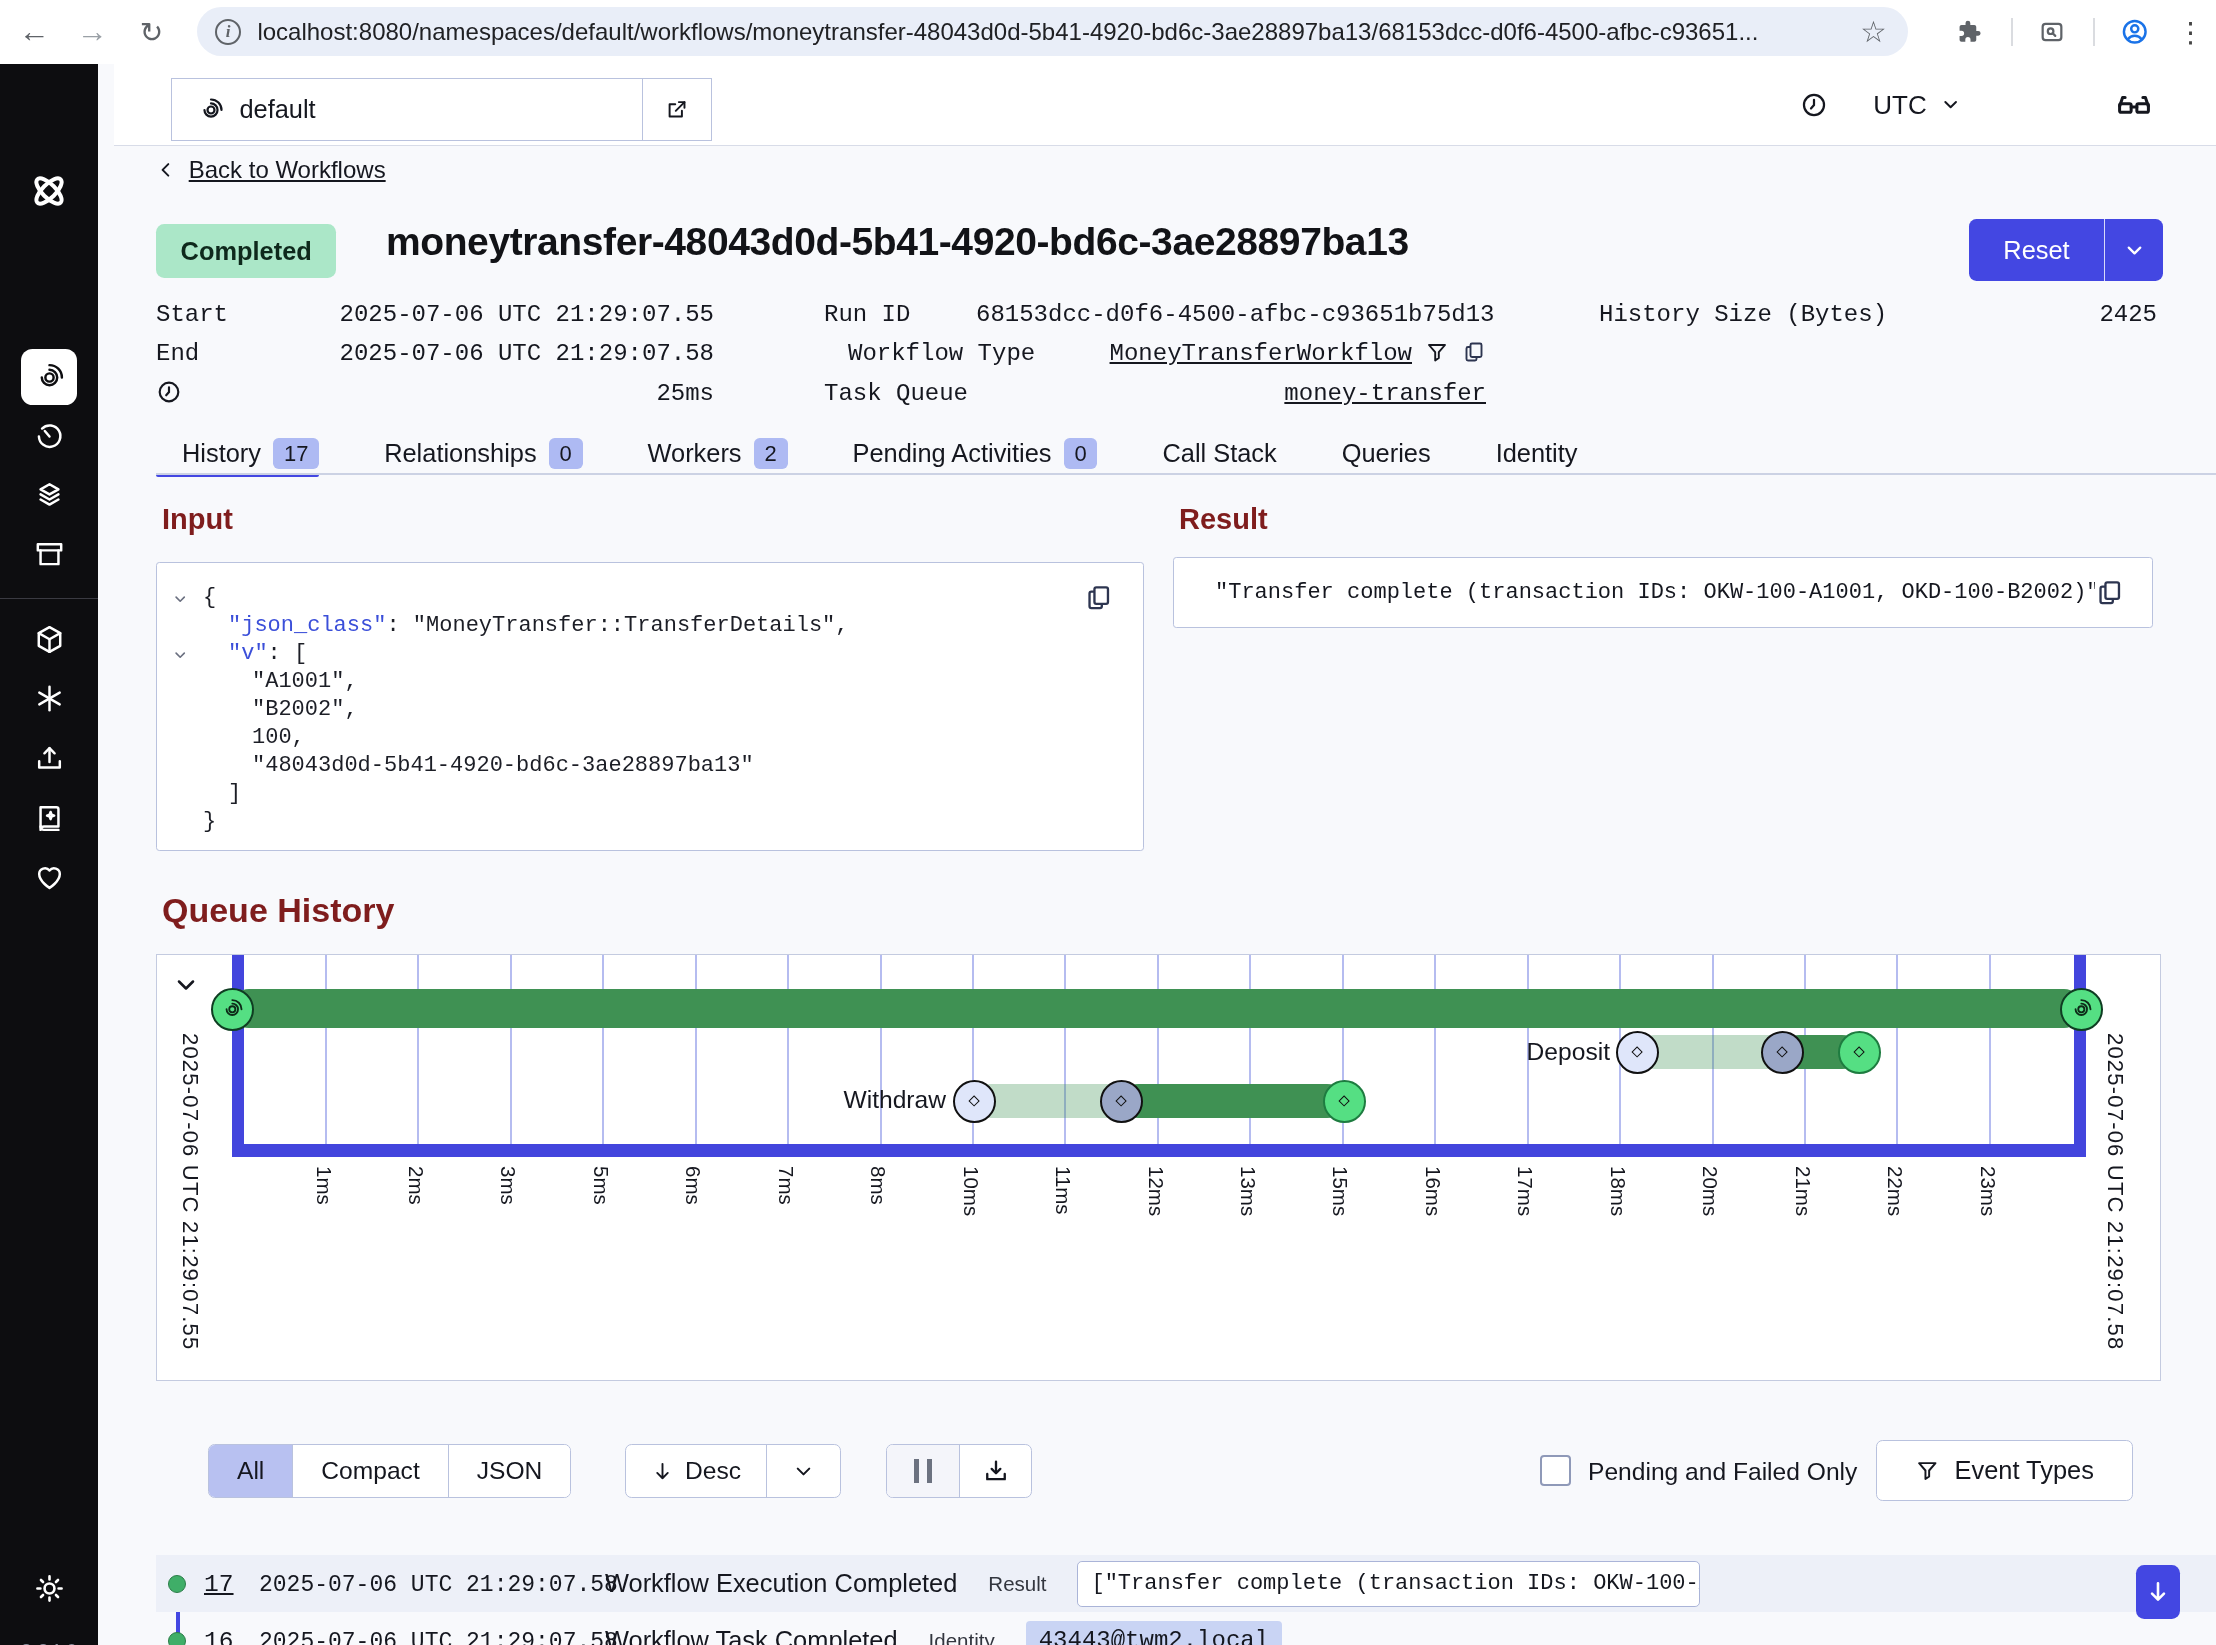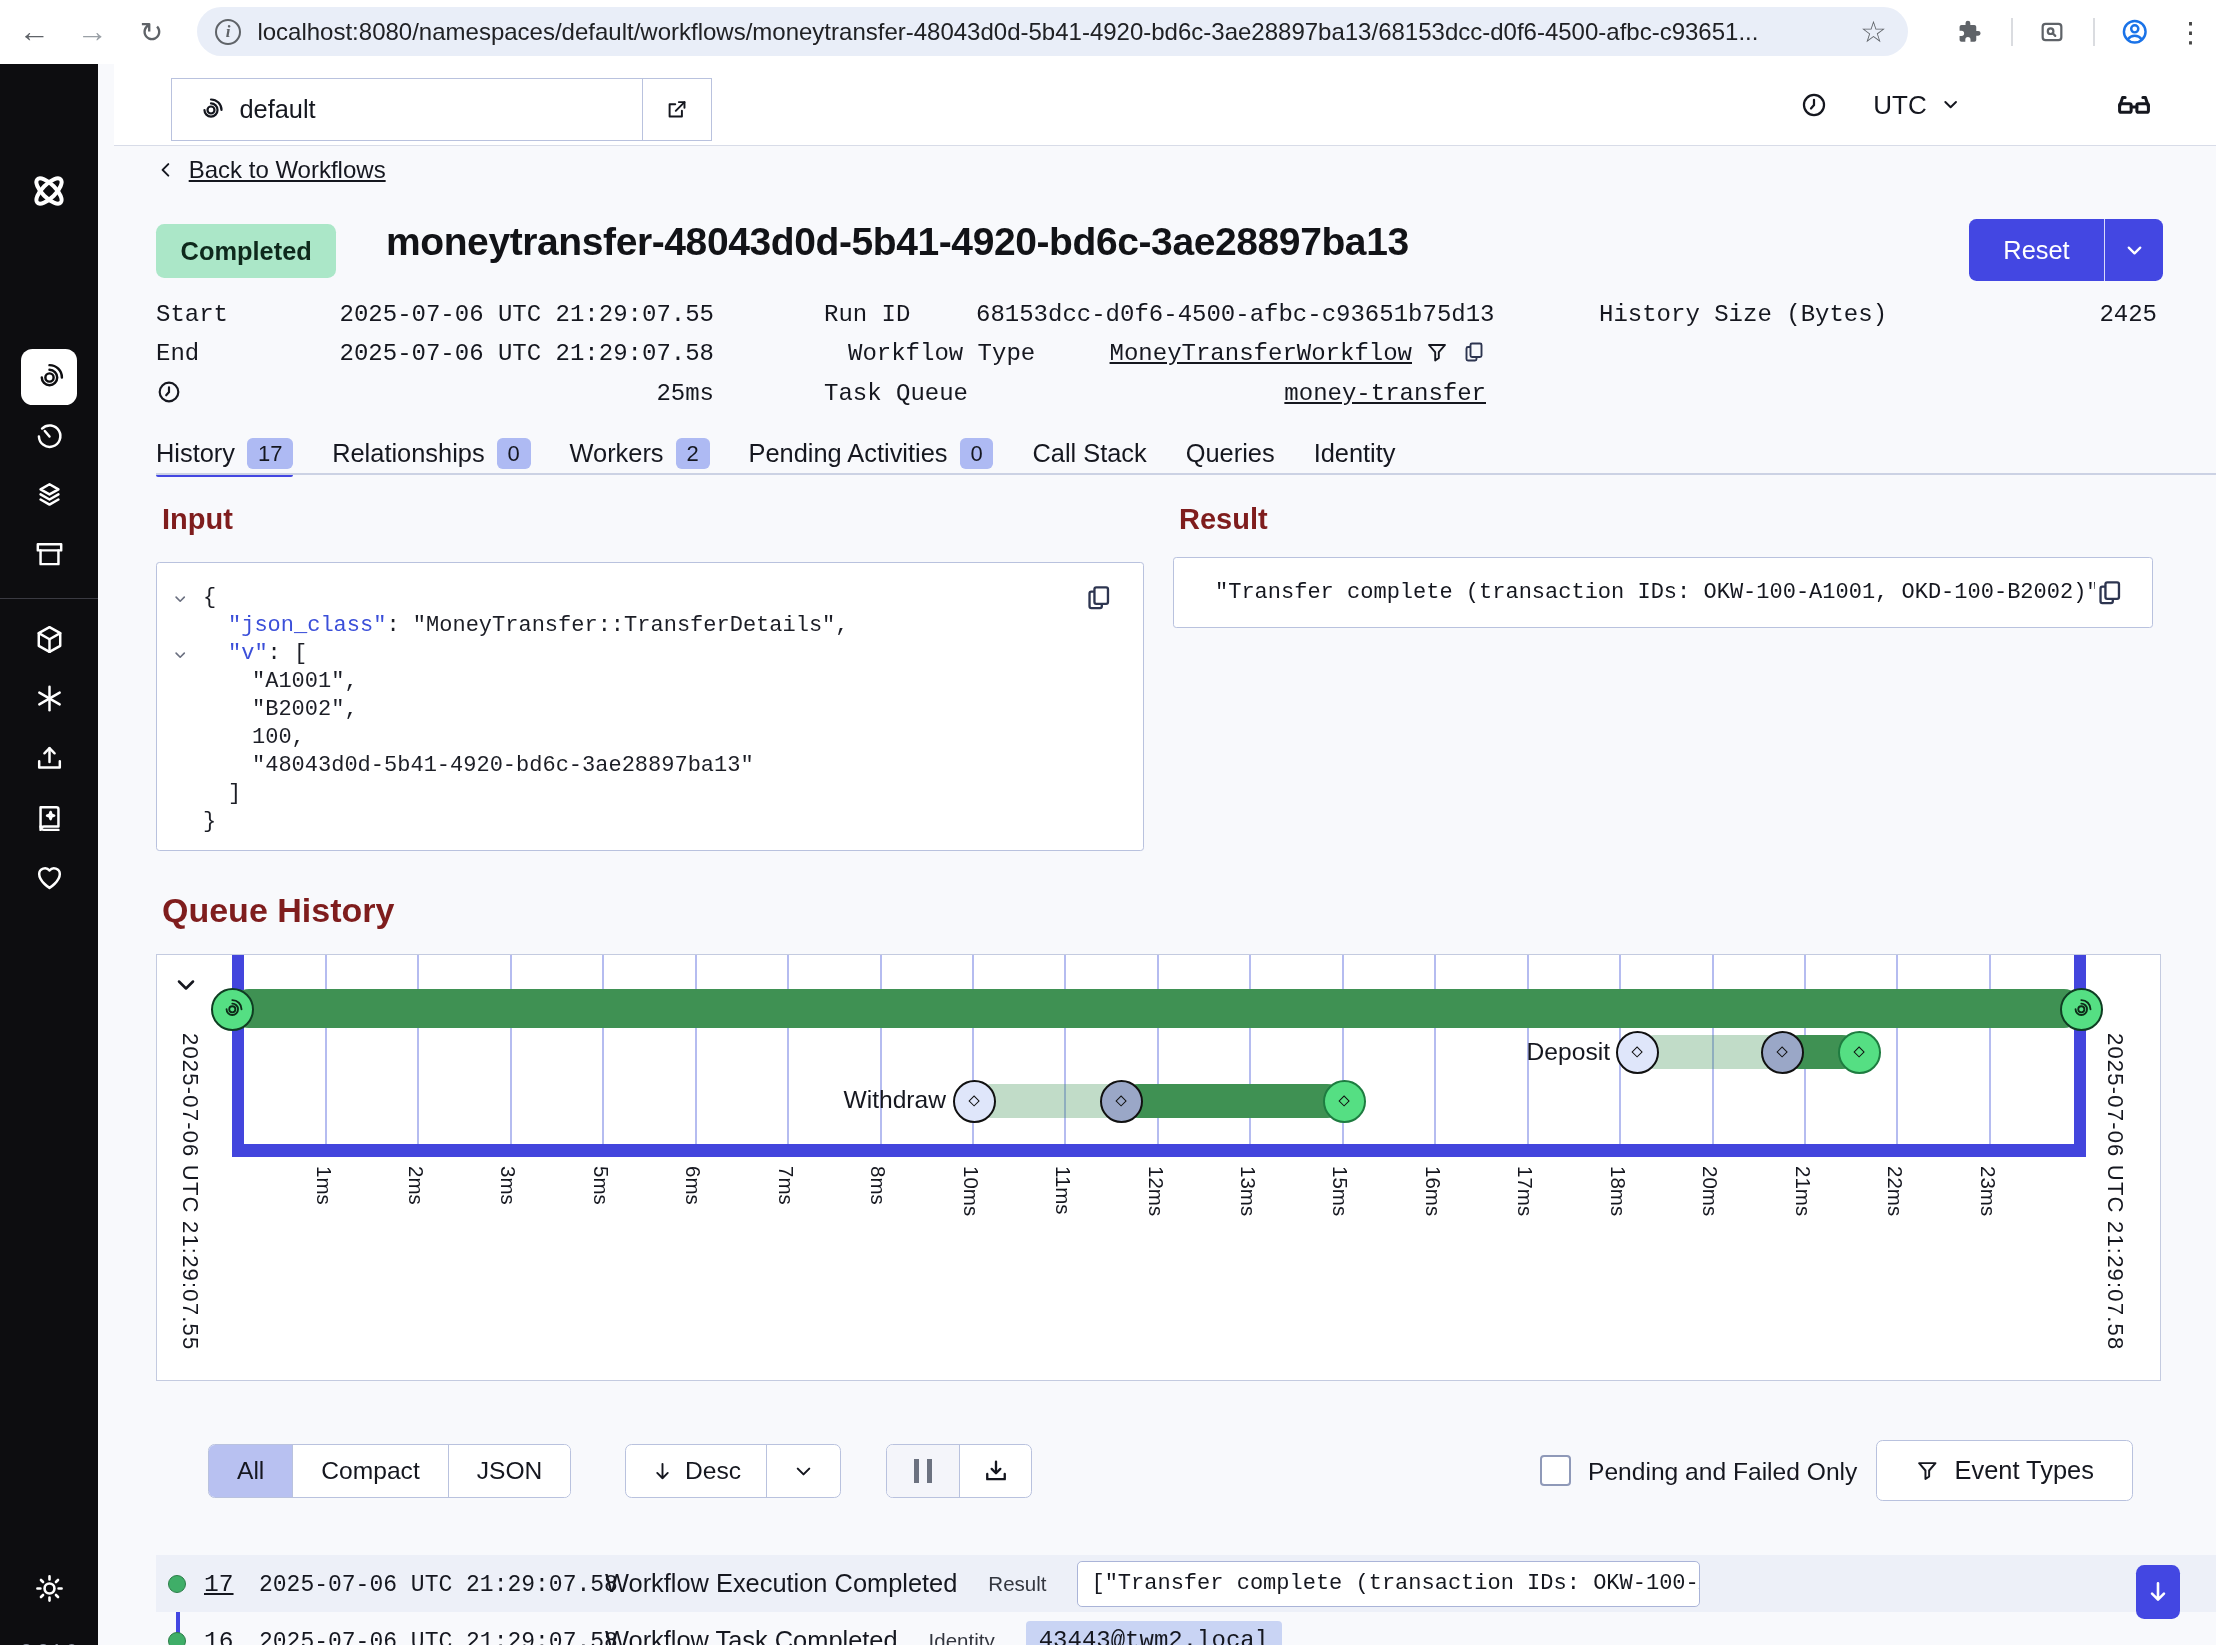--- a/index.html
+++ b/index.html
@@ -61,21 +61,21 @@
   .meta-label { position:absolute; font-size:24px; }
   .meta-value { position:absolute; font-size:24px; text-align:right; white-space:nowrap; }
   .meta-link { text-decoration:underline; cursor:pointer; }
   .inline-ico { display:inline-block; vertical-align:-4.1px; margin-left:13px; cursor:pointer; }
   .inline-ico svg { width:24px; height:24px; }
   #duration-clock { position:absolute; left:156px; top:379px; width:26px; height:26px; }
 
   
   #tabs { position:absolute; left:156px; top:433px; height:41px; display:flex; gap:39px; }
   .tab { position:relative; display:flex; align-items:center; height:41px; cursor:pointer; }
-  .tab-label { font-size:25.4px; }
+  .tab-label { font-size:25.4px;margin-left:26px; }
   .tab-badge { margin-left:12.3px; background:#aebaf3; border-radius:5.7px; padding:2.5px 10.7px; font-size:22px; }
   .tab.active::after { content:""; position:absolute; left:0; right:0; bottom:-3.3px; height:4.1px; background:#4347e2; border-radius:2.5px; }
   #tabs-divider { position:absolute; left:156px; top:473px; width:2060px; height:1.6px; background:#ccd2e4; }
 
   
   .section-heading { position:absolute; font-size:29px; font-weight:700; color:#7f1d1d;margin-left:6px; }
   #input-box { position:absolute; left:156px; top:562px; width:988px; height:289px; background:#fff; border:1.6px solid #b9c2de; border-radius:3.3px; }
   #json-code { position:absolute; left:0; top:21.3px; width:100%; }
   .code-line { position:relative; height:28px; line-height:28px; font-size:22px; font-family:"Liberation Mono","DejaVu Sans Mono",monospace; white-space:pre; padding-left:46px; color:#1c1e26; }
   .code-line .key { color:#3b4fd9; }

